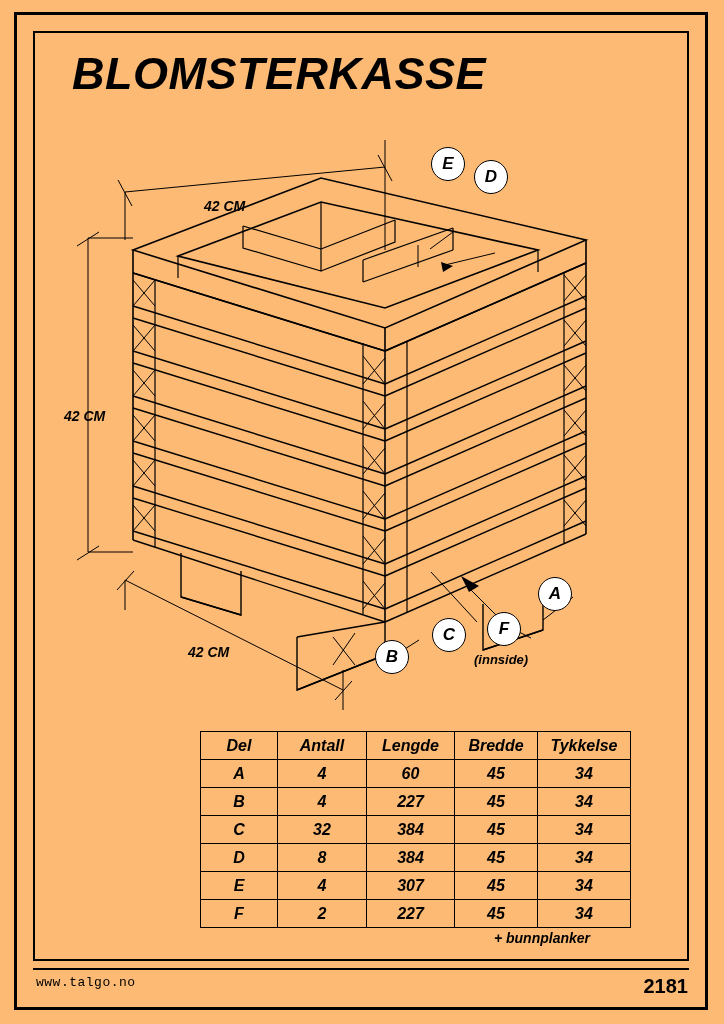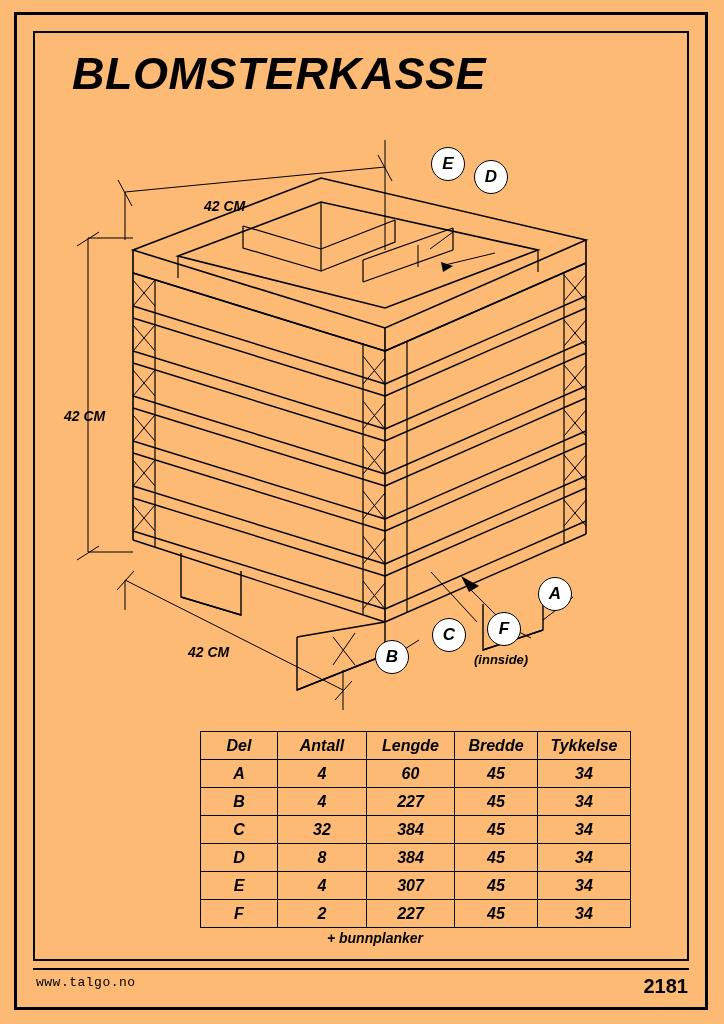--- a/index.html
+++ b/index.html
@@ -134,21 +134,21 @@
   col.c1 { width: 89px; }
   col.c2 { width: 88px; }
   col.c3 { width: 83px; }
   col.c4 { width: 93px; }
 
   .table-note {
     position: absolute;
     left: 160px;
     top: 930px;
     width: 430px;
-    text-align: center;
+    text-align: right;
     font-style: italic;
     font-weight: bold;
     font-size: 14px;
   }
 
   
   .footer-line {
     position: absolute;
     left: 33px;
     top: 968px;

